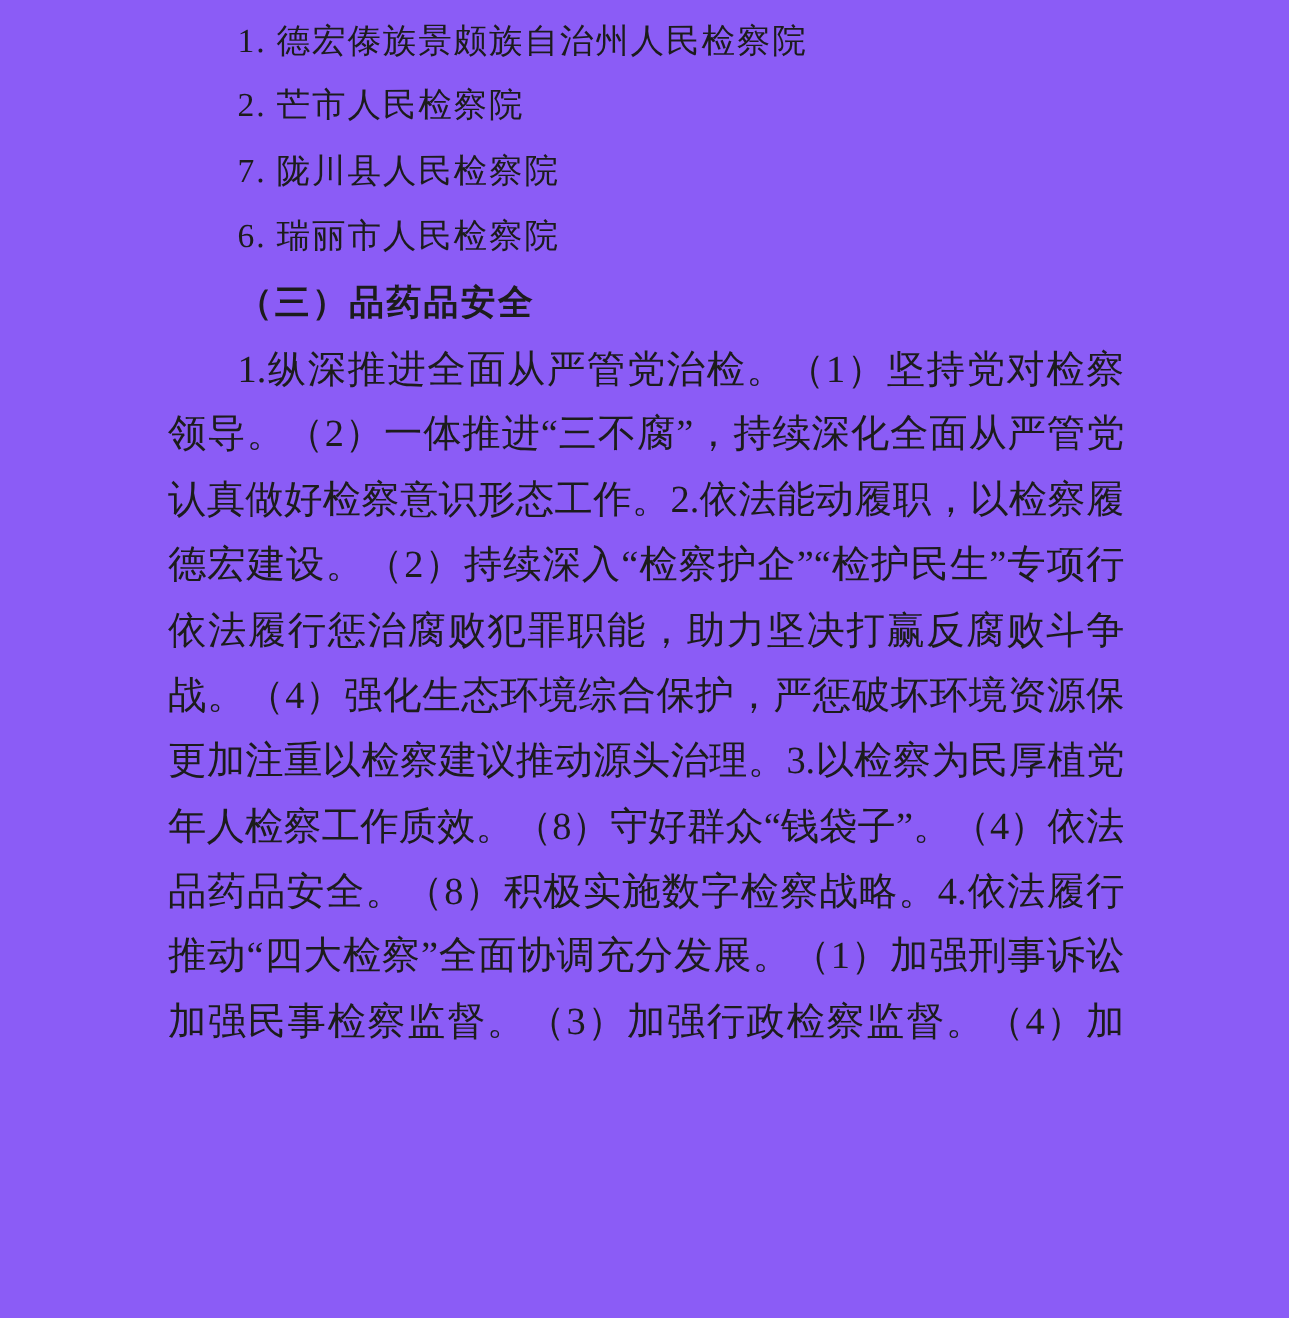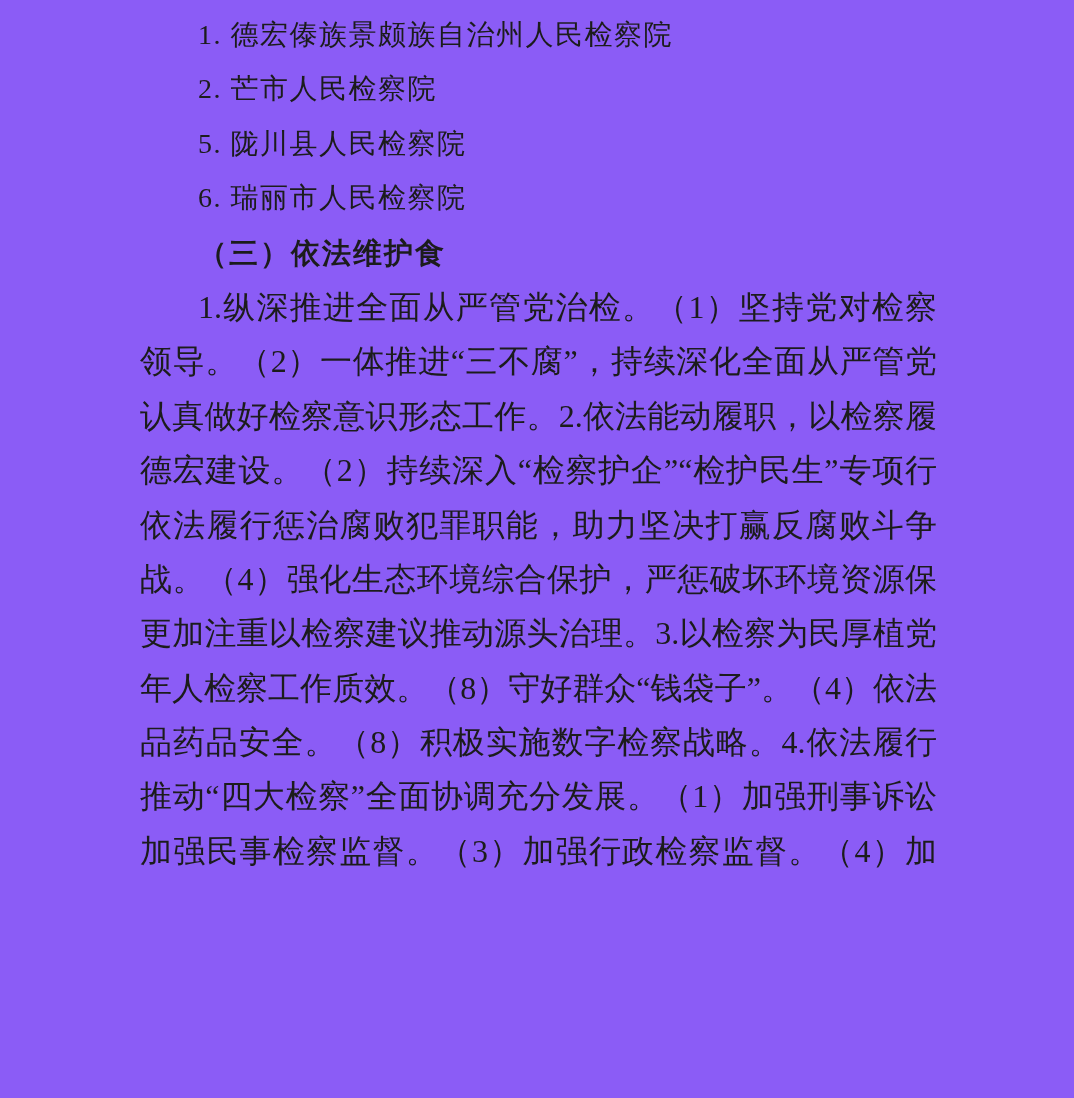--- a/index.html
+++ b/index.html
@@ -48,24 +48,24 @@
   }
 </style>
 </head>
 <body>
 
 <div class="page">
   <div class="content">
 
     <div class="line list-item">1. 德宏傣族景颇族自治州人民检察院</div>
     <div class="line list-item">2. 芒市人民检察院</div>
-    <div class="line list-item">5. 陇川县人民检察院</div>
+    <div class="line list-item">7. 陇川县人民检察院</div>
     <div class="line list-item">6. 瑞丽市人民检察院</div>
 
-    <div class="line heading">（三）依法维护食</div>
+    <div class="line heading">（三）品药品安全</div>
 
     <div class="line para para-first">1.纵深推进全面从严管党治检。（1）坚持党对检察工作的绝对</div>
     <div class="line para">领导。（2）一体推进“三不腐”，持续深化全面从严管党治检。（3）</div>
     <div class="line para">认真做好检察意识形态工作。2.依法能动履职，以检察履职护航改</div>
     <div class="line para">德宏建设。（2）持续深入“检察护企”“检护民生”专项行动。（3）</div>
     <div class="line para">依法履行惩治腐败犯罪职能，助力坚决打赢反腐败斗争攻坚战持久</div>
     <div class="line para">战。（4）强化生态环境综合保护，严惩破坏环境资源保护犯罪。（5）</div>
     <div class="line para">更加注重以检察建议推动源头治理。3.以检察为民厚植党长期执政</div>
     <div class="line para">年人检察工作质效。（8）守好群众“钱袋子”。（4）依法维护食</div>
     <div class="line para">品药品安全。（8）积极实施数字检察战略。4.依法履行法定职责，</div>

